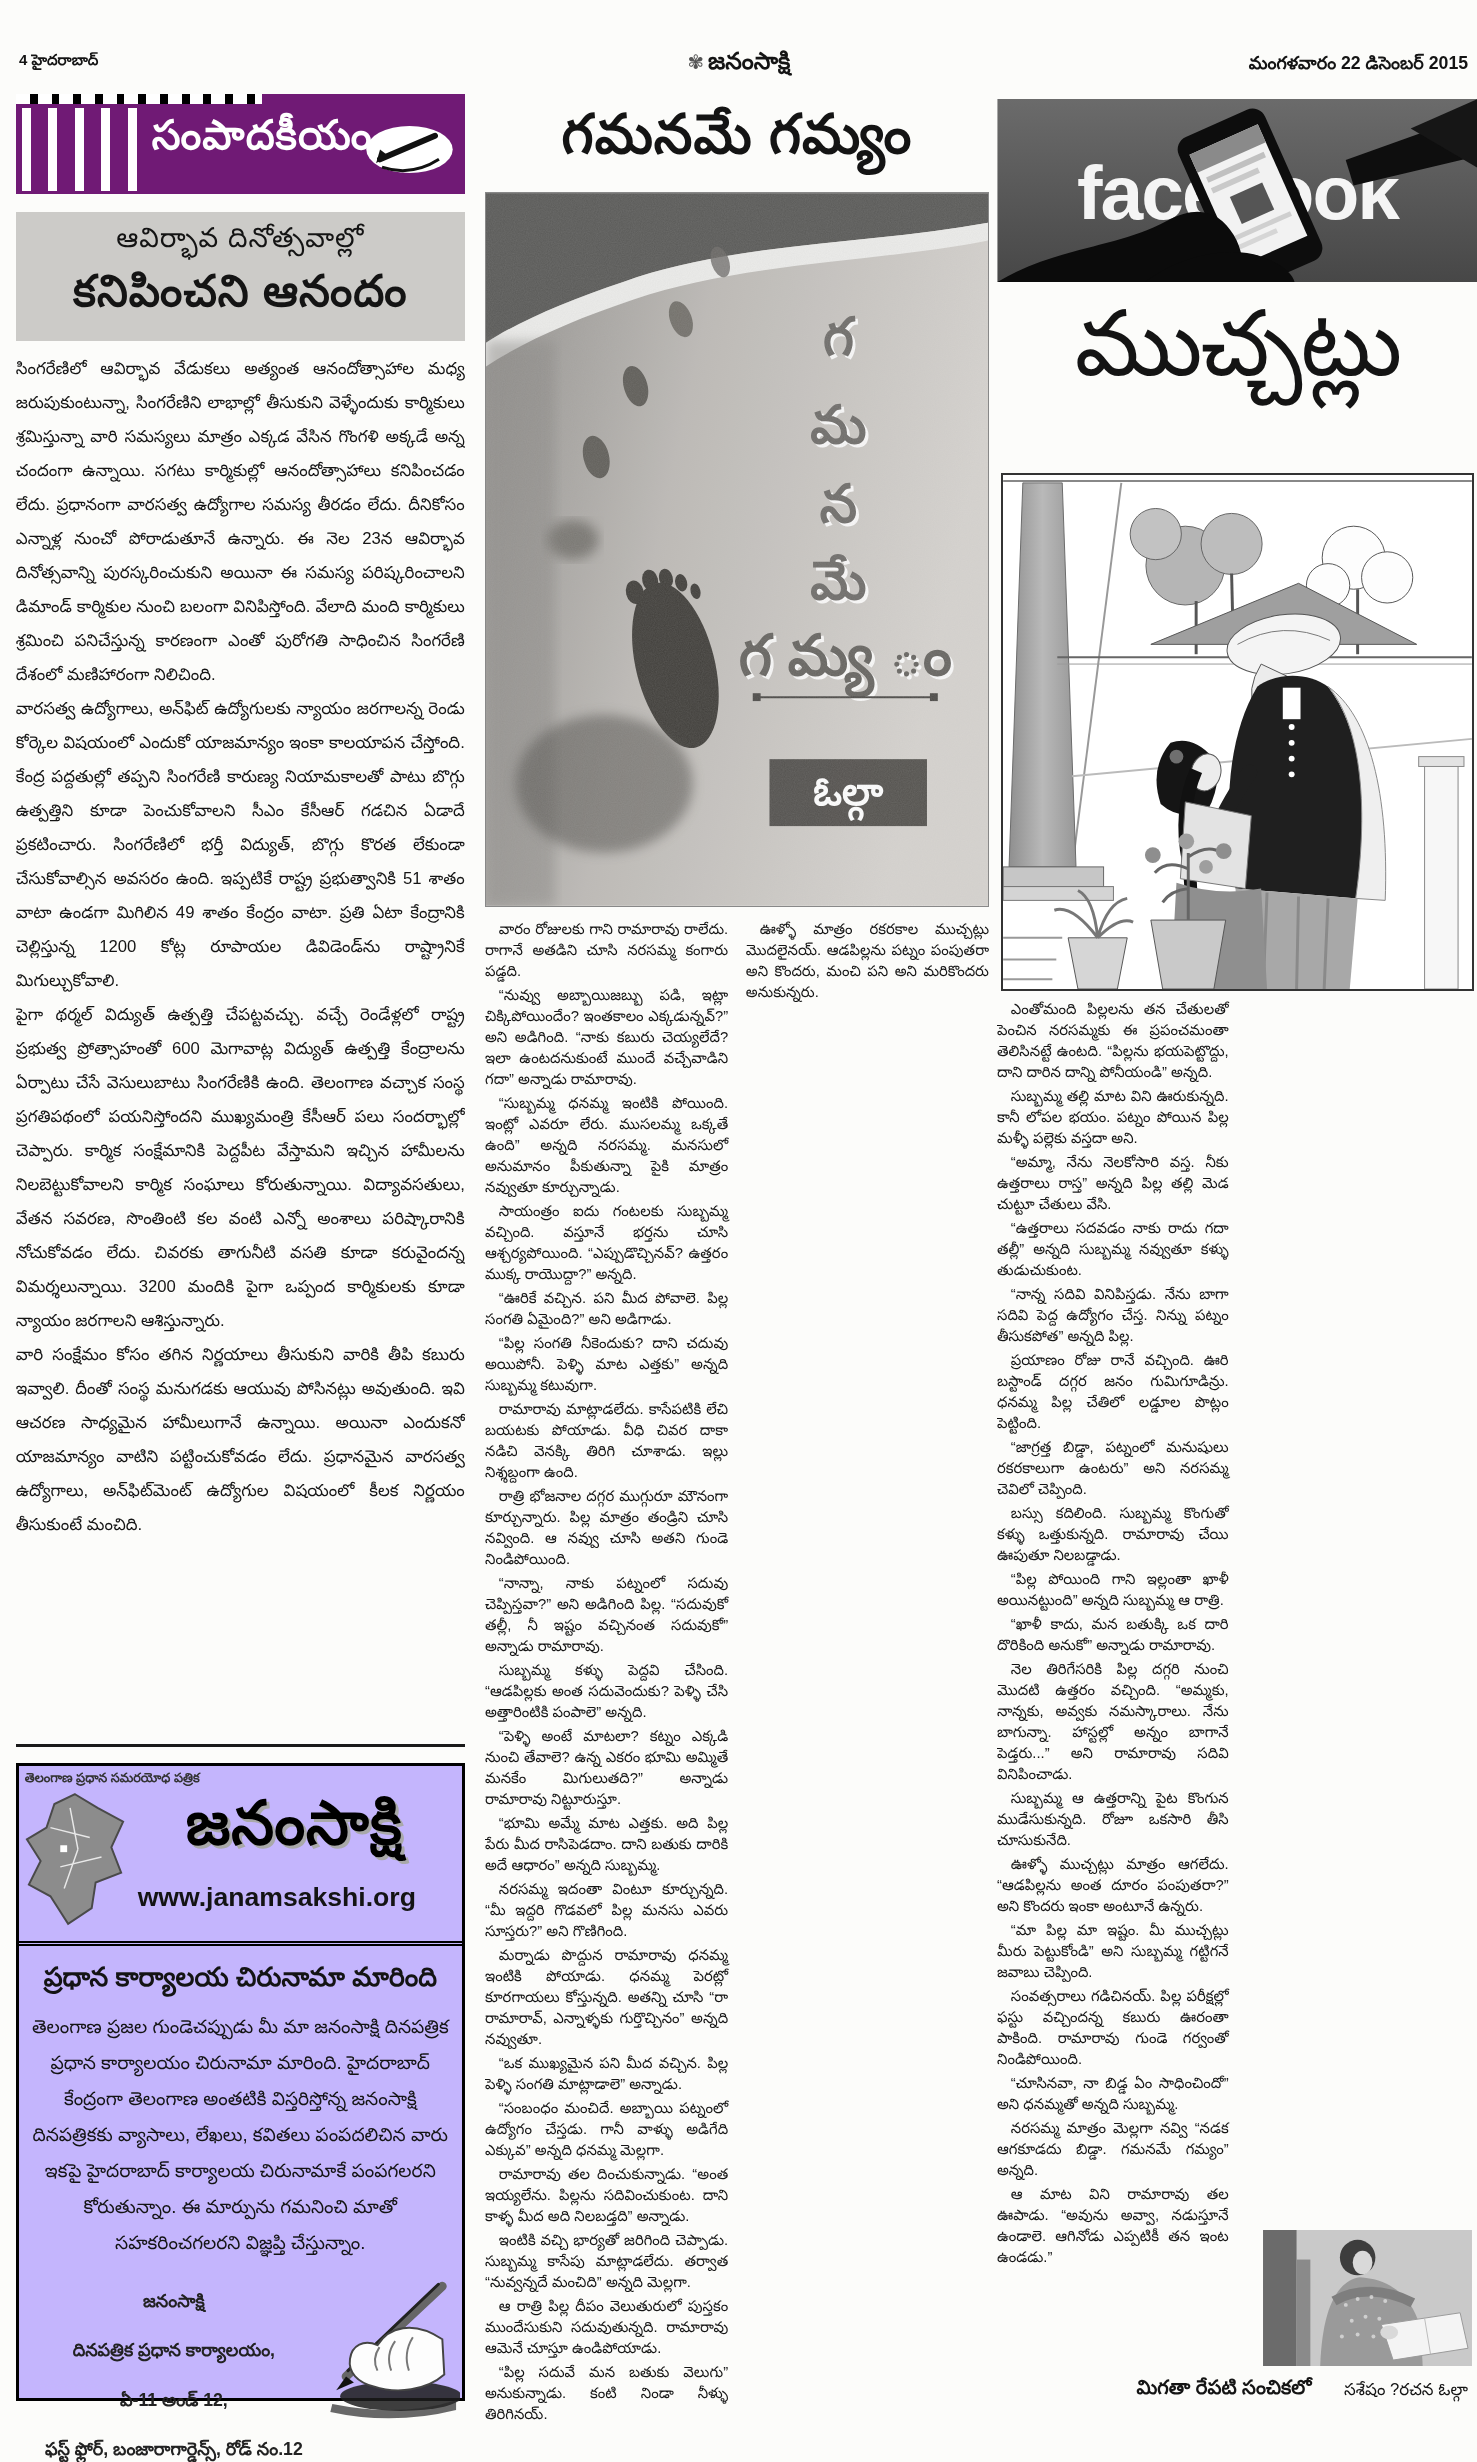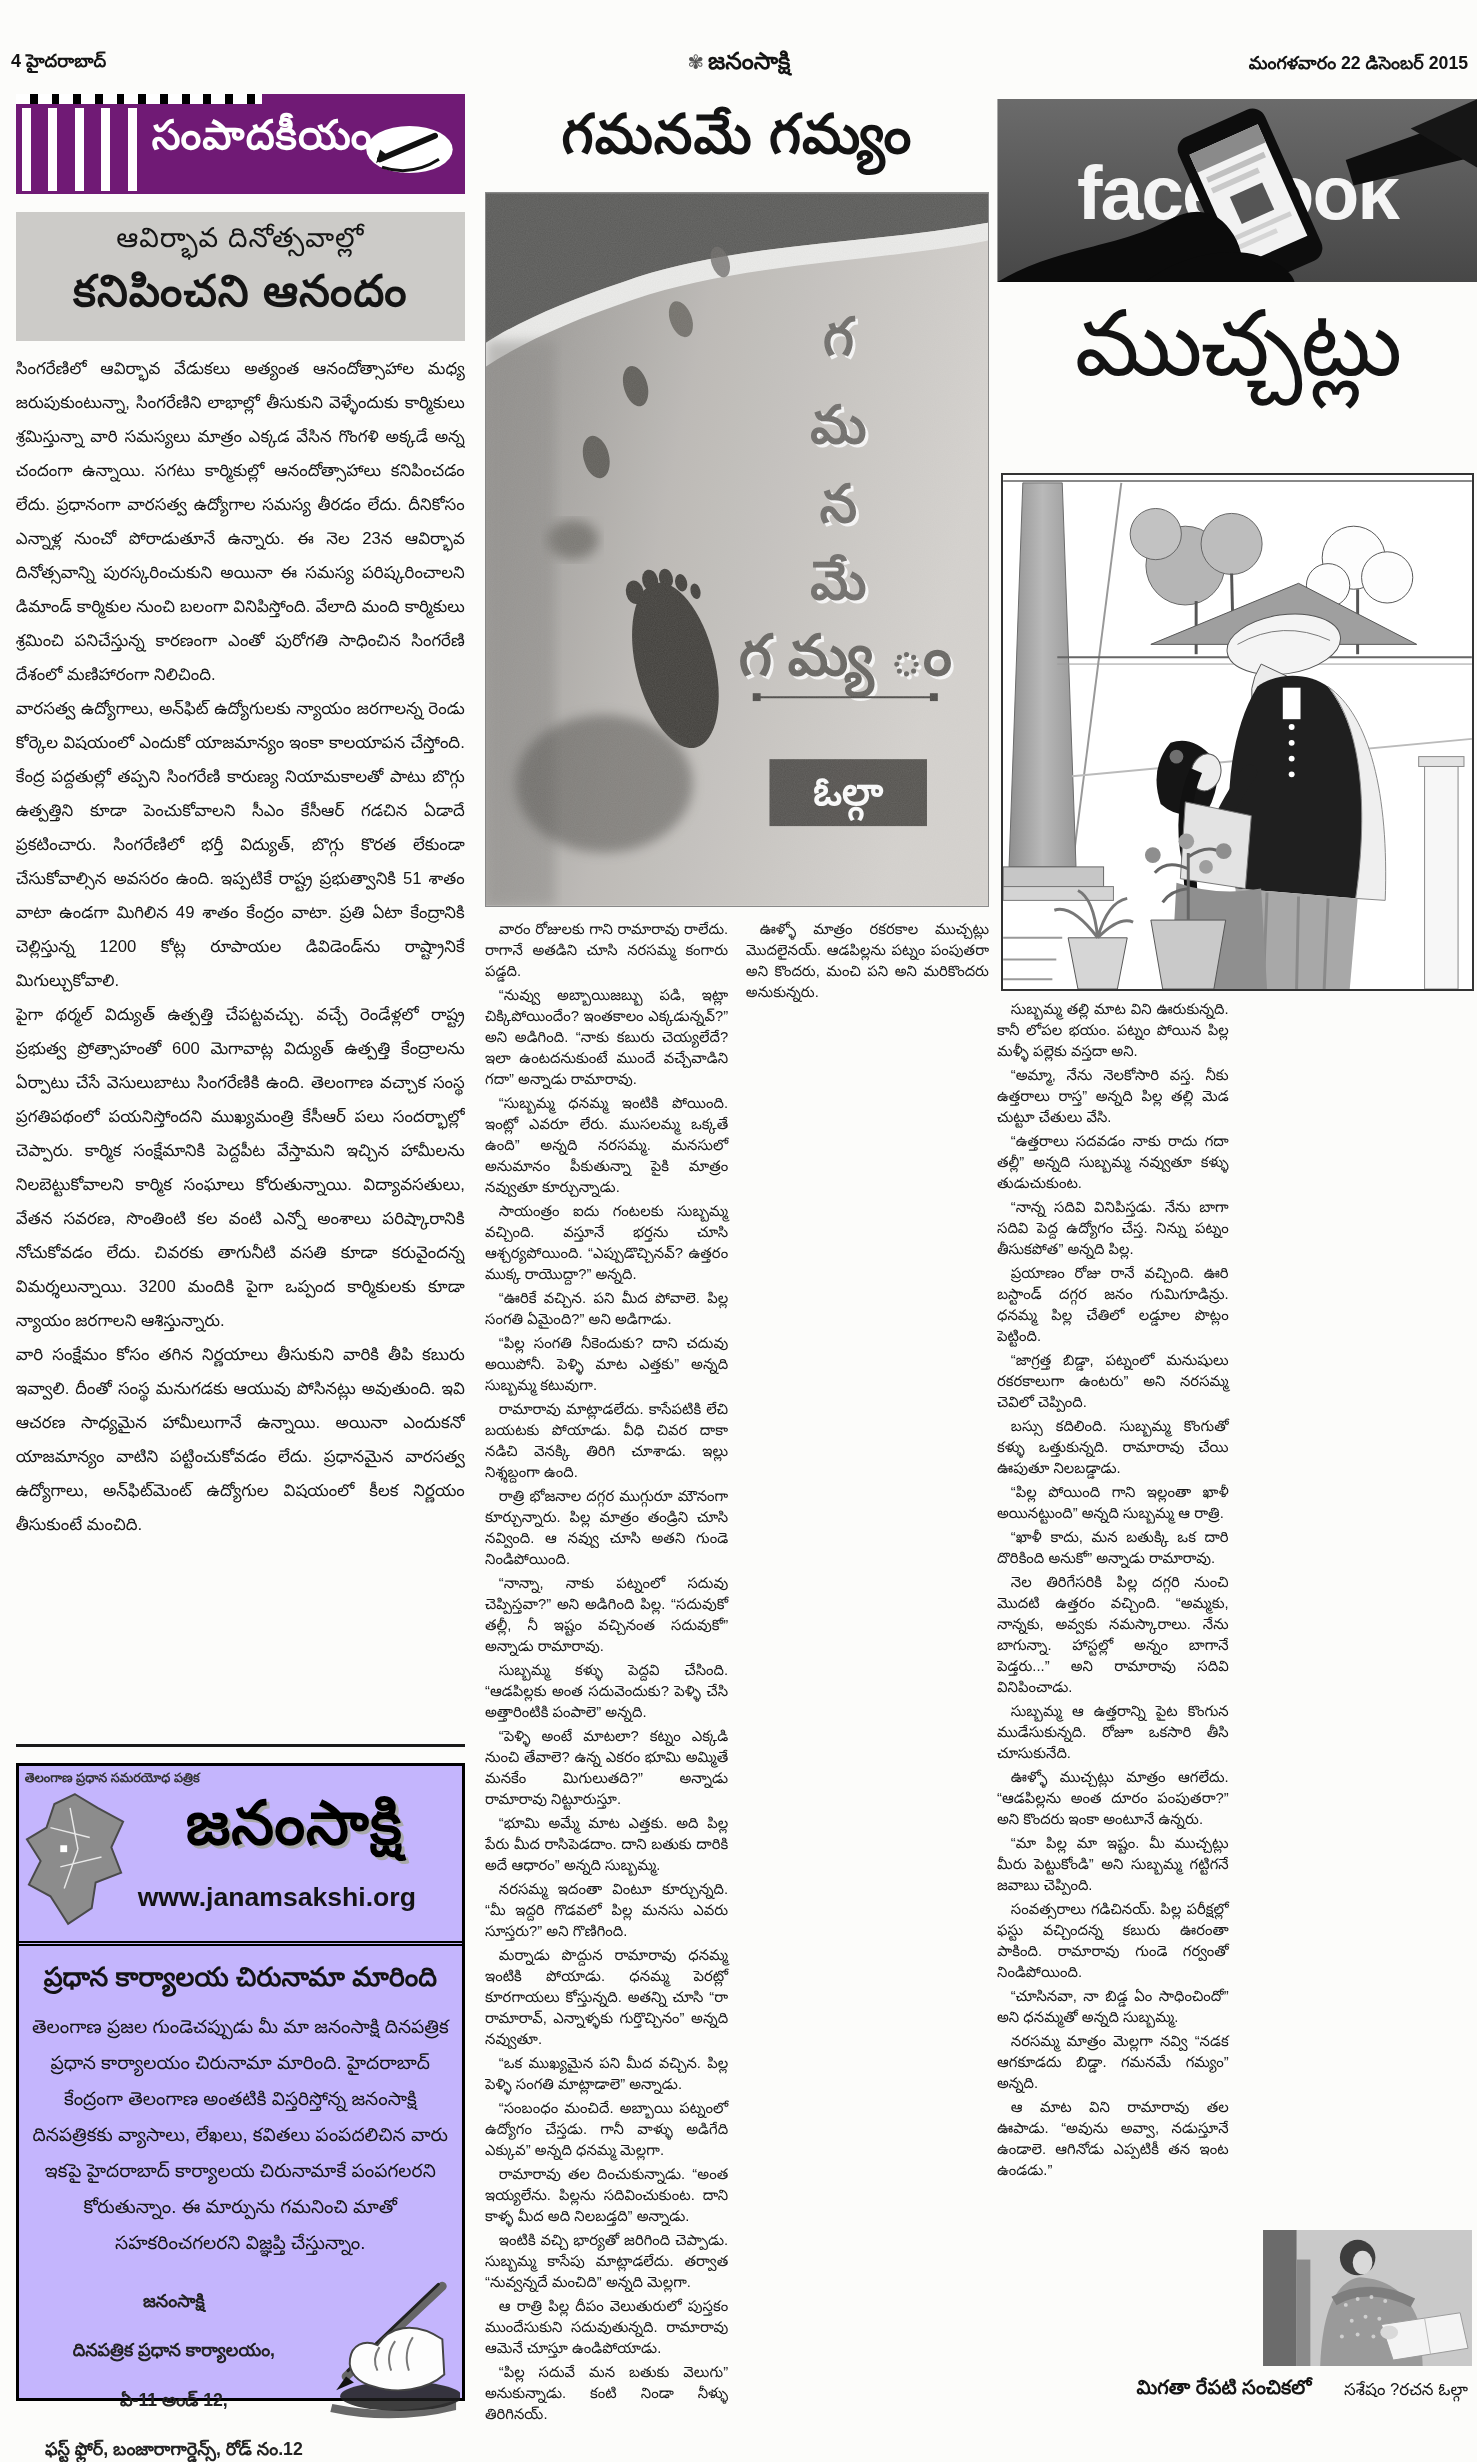--- a/index.html
+++ b/index.html
@@ -1,19 +1,19 @@
 <!DOCTYPE html>
 <html><head>
 <meta charset="utf-8">
 <style>
   html,body{margin:0;padding:0;background:#d9d9d9;}
   .page{position:relative;width:1478px;height:2463px;margin:0 auto;background:#fcfcfa;color:#141414;
         font-family:"Liberation Sans","DejaVu Sans",sans-serif;overflow:hidden;}
   
-  .hdr-left{position:absolute;left:11px;top:51px;font-size:18px;font-weight:bold;}
+  .hdr-left{position:absolute;left:19px;top:51px;font-size:15px;font-weight:bold;}
   .hdr-center{position:absolute;left:0;right:0;top:48px;text-align:center;font-size:23.6px;font-weight:bold;}
   .hdr-center .orn{font-size:19.7px;color:#555;margin-right:3.9px;}
   .hdr-right{position:absolute;right:9.9px;top:53px;font-size:17.7px;font-weight:bold;}
   
   .ed-col{position:absolute;left:15.8px;top:94px;width:449px;}
   .ed-mast{position:relative;height:100px;background:#701a75;border-radius:0 0 0 0;text-decoration:underline;}
   .ed-mast .sprocket{position:absolute;left:0;top:0;width:246px;height:9.9px;
       background:repeating-linear-gradient(90deg,#fff 0 13.8px,#000 13.8px 21.7px);}
   .ed-mast .bars{position:absolute;left:5.9px;top:13.8px;height:83px;width:116px;display:flex;gap:17.7px;}
   .ed-mast .bars i{display:block;width:8.9px;height:100%;background:#fff;}
@@ -312,20 +312,21 @@
         <circle cx="224" cy="382" r="8" fill="#8e8e8e"></circle>
       <circle cx="186" cy="372" r="8" fill="#9e9e9e"></circle>
         <circle cx="206" cy="398" r="7" fill="#9e9e9e"></circle>
       <line x1="0" y1="470" x2="60" y2="470" stroke="#999" stroke-width="2"></line>
       <line x1="0" y1="492" x2="54" y2="492" stroke="#999" stroke-width="2"></line>
       <line x1="0" y1="512" x2="50" y2="512" stroke="#999" stroke-width="2"></line>
     </svg>
   </div>
 
   <div class="story-right">
+      <p>ఎంతోమంది పిల్లలను తన చేతులతో పెంచిన నరసమ్మకు ఈ ప్రపంచమంతా తెలిసినట్టే ఉంటది. “పిల్లను భయపెట్టొద్దు, దాని దారిన దాన్ని పోనీయండి” అన్నది.</p>
       <p>సుబ్బమ్మ తల్లి మాట విని ఊరుకున్నది. కానీ లోపల భయం. పట్నం పోయిన పిల్ల మళ్ళీ పల్లెకు వస్తదా అని.</p>
       <p>“అమ్మా, నేను నెలకోసారి వస్త. నీకు ఉత్తరాలు రాస్త” అన్నది పిల్ల తల్లి మెడ చుట్టూ చేతులు వేసి.</p>
       <p>“ఉత్తరాలు సదవడం నాకు రాదు గదా తల్లీ” అన్నది సుబ్బమ్మ నవ్వుతూ కళ్ళు తుడుచుకుంట.</p>
       <p>“నాన్న సదివి వినిపిస్తడు. నేను బాగా సదివి పెద్ద ఉద్యోగం చేస్త. నిన్ను పట్నం తీసుకపోత” అన్నది పిల్ల.</p>
       <p>ప్రయాణం రోజు రానే వచ్చింది. ఊరి బస్టాండ్ దగ్గర జనం గుమిగూడిన్రు. ధనమ్మ పిల్ల చేతిలో లడ్డూల పొట్లం పెట్టింది.</p>
       <p>“జాగ్రత్త బిడ్డా, పట్నంలో మనుషులు రకరకాలుగా ఉంటరు” అని నరసమ్మ చెవిలో చెప్పింది.</p>
       <p>బస్సు కదిలింది. సుబ్బమ్మ కొంగుతో కళ్ళు ఒత్తుకున్నది. రామారావు చేయి ఊపుతూ నిలబడ్డాడు.</p>
       <p>“పిల్ల పోయింది గాని ఇల్లంతా ఖాళీ అయినట్టుంది” అన్నది సుబ్బమ్మ ఆ రాత్రి.</p>
       <p>“ఖాళీ కాదు, మన బతుక్కి ఒక దారి దొరికింది అనుకో” అన్నాడు రామారావు.</p>
       <p>నెల తిరిగేసరికి పిల్ల దగ్గరి నుంచి మొదటి ఉత్తరం వచ్చింది. “అమ్మకు, నాన్నకు, అవ్వకు నమస్కారాలు. నేను బాగున్నా. హాస్టల్లో అన్నం బాగానే పెడ్తరు...” అని రామారావు సదివి వినిపించాడు.</p>

